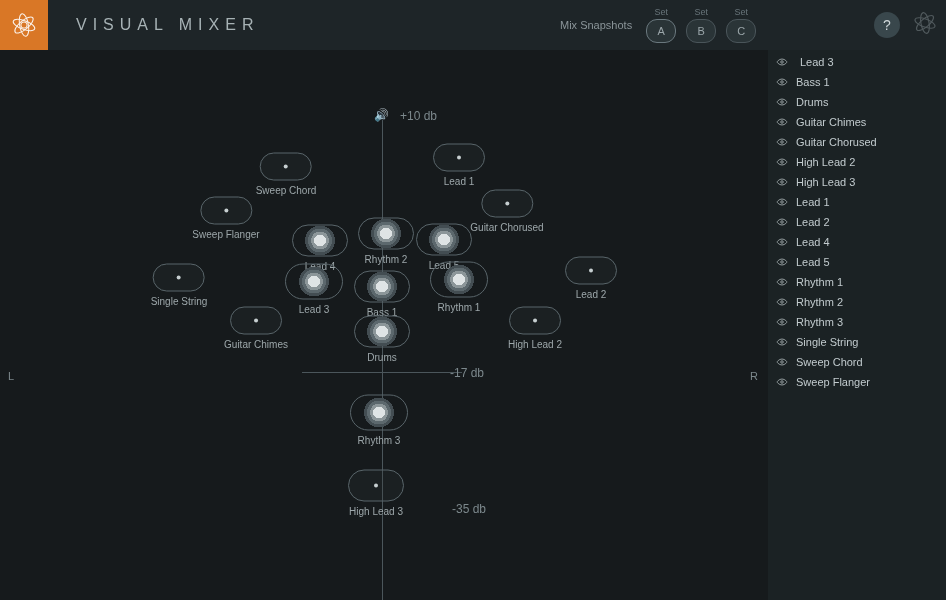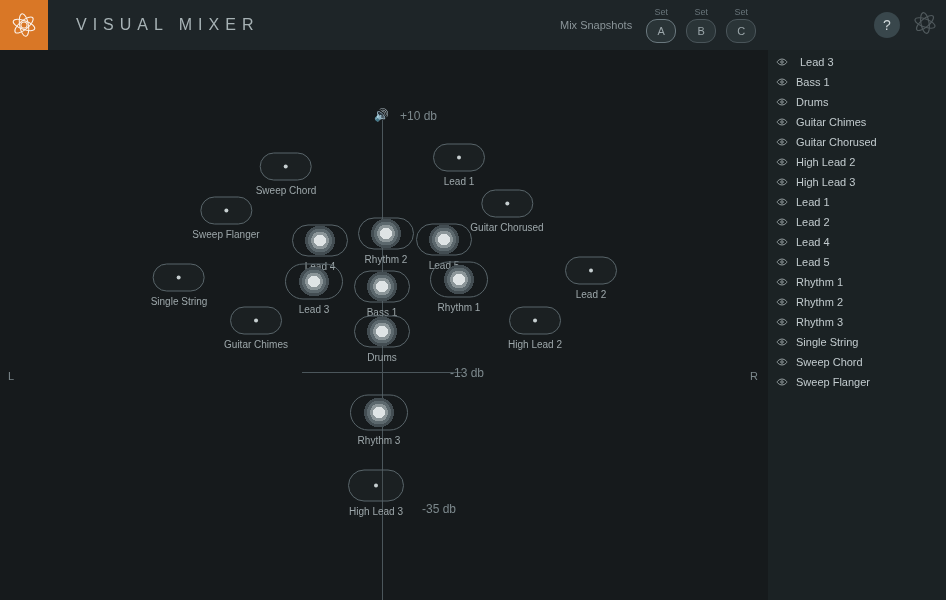--- a/index.html
+++ b/index.html
@@ -87,22 +87,22 @@
   </div>
 </div>
 
 <div class="stage">
   <div class="axis-v"></div>
   <div class="axis-h"></div>
   <span class="lr" style="left:8px">L</span>
   <span class="lr" style="right:10px">R</span>
   <span class="spk-icon" style="top:58px">🔊</span>
   <span class="db-label" style="top:59px">+10 db</span>
-  <span class="db-label" style="top:316px;left:450px">-13 db</span>
-  <span class="db-label" style="top:452px;left:422px">-35 db</span>
+  <span class="db-label" style="top:316px;left:450px">-17 db</span>
+  <span class="db-label" style="top:452px;left:452px">-35 db</span>
 
   <div id="nodes">
       <div class="node" style="left: 286px; top: 124px;">
         <div class="oval small">
           <div class="dot"></div>
         </div>
         <div class="node-label">Sweep Chord</div>
       </div>
       <div class="node" style="left: 459px; top: 115px;">
         <div class="oval small">

